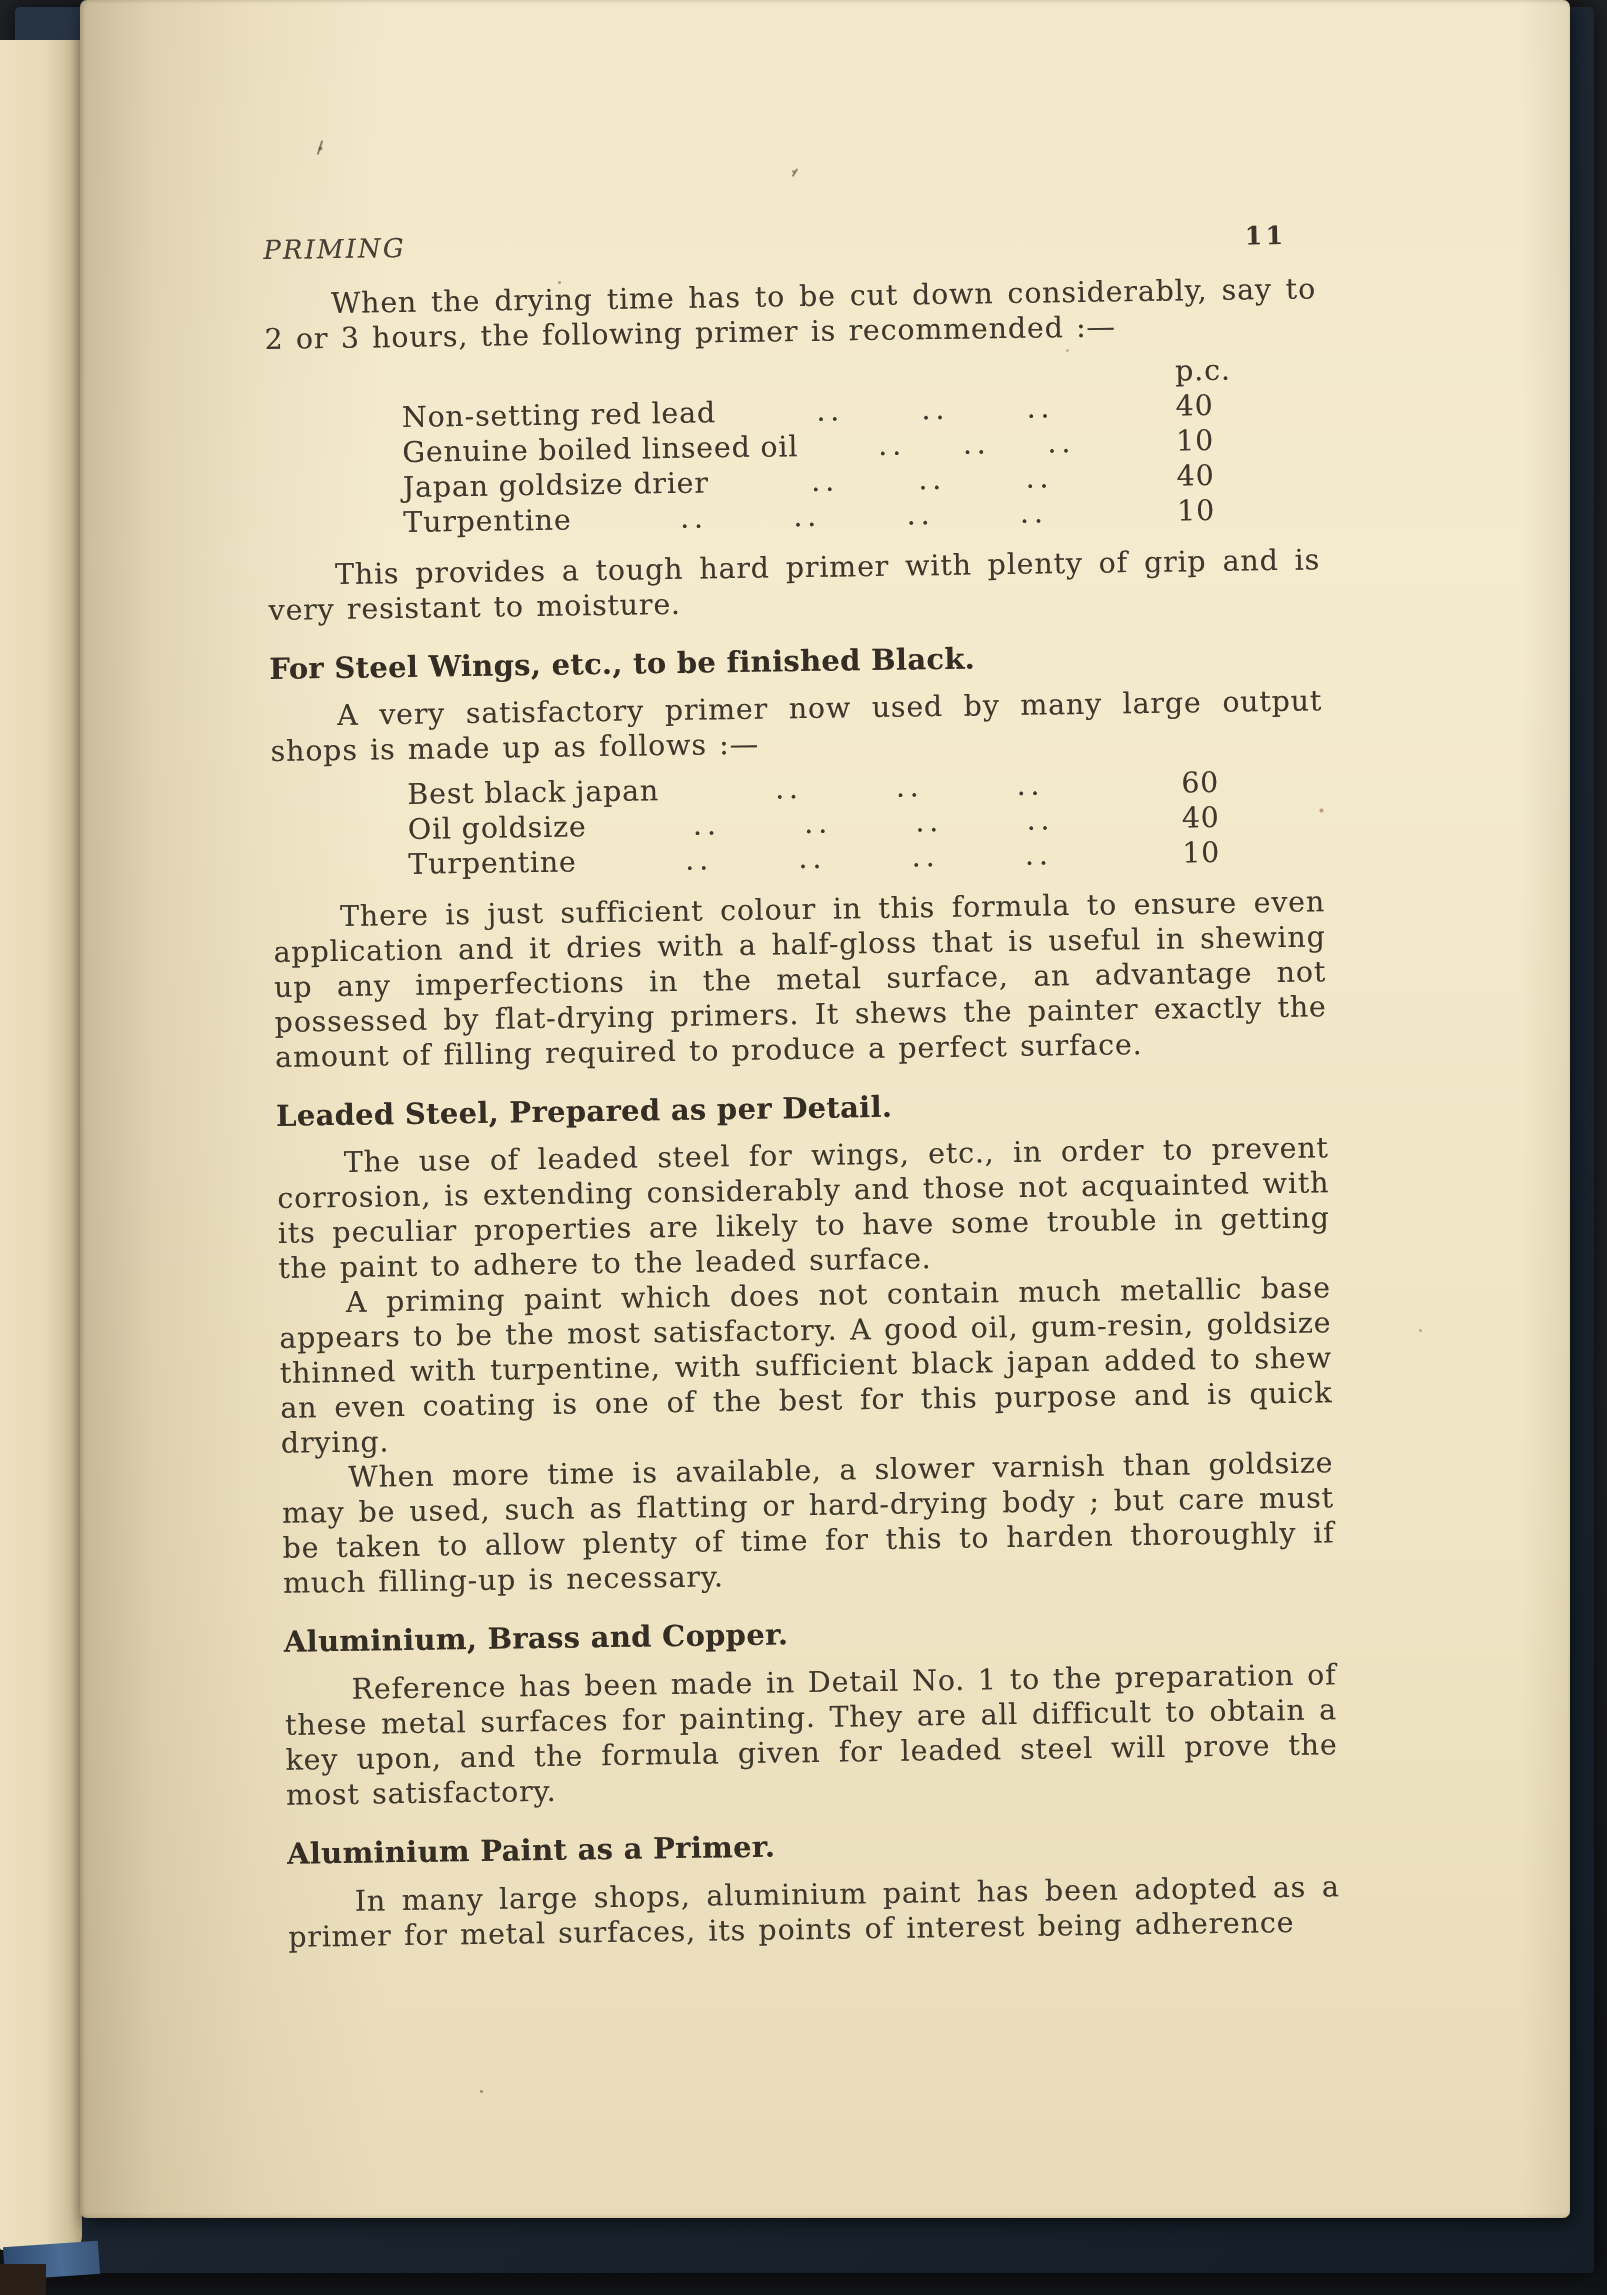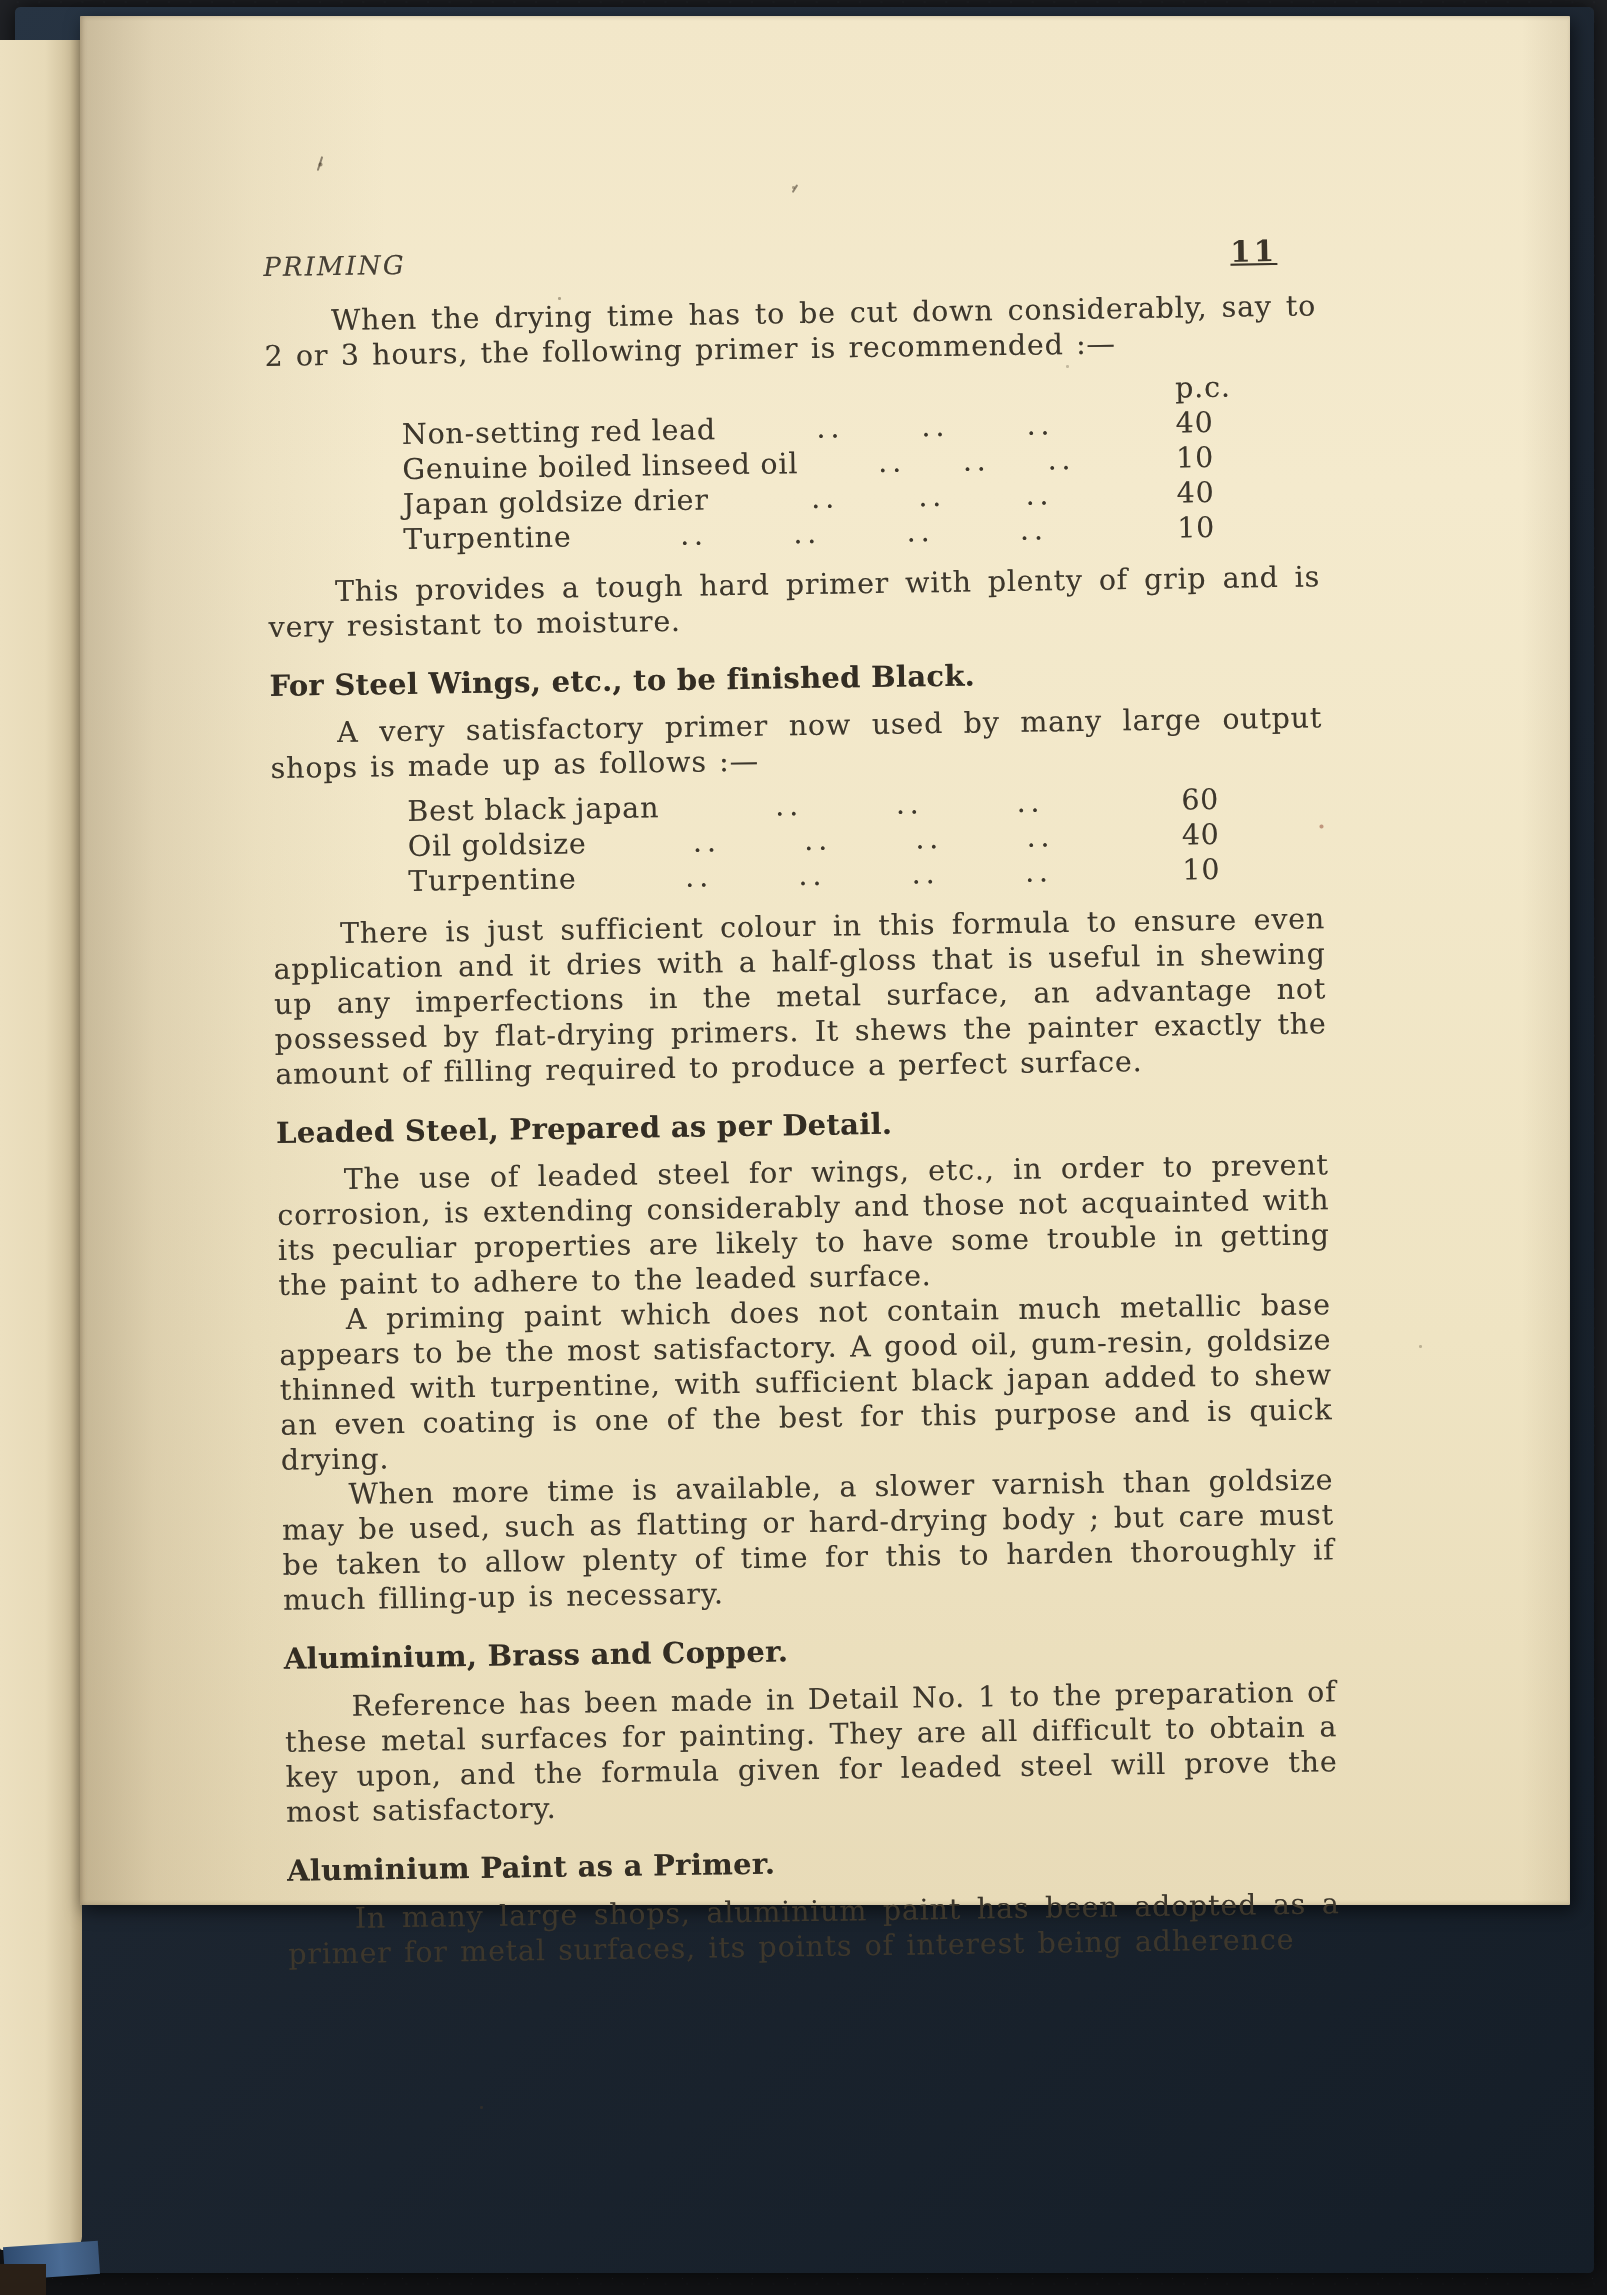--- a/index.html
+++ b/index.html
@@ -44,22 +44,22 @@
     position: absolute; left: 4.2px; top: 2244px; width: 95px; height: 33px;
     background: linear-gradient(90deg, #2e4a6e, #4a6b94 60%, #3a5577);
     transform: rotate(-4deg);
   }
   .corner-notch {
     position: absolute; left: 0; top: 2264px; width: 46px; height: 32px;
     background: #2a2017;
   }
   
   .page {
-    position: absolute; left: 80px; top: 16px; width: 1490px; height: 1889px;
-    border-radius: 1px;
+    position: absolute; left: 80px; top: 0; width: 1490px; height: 2218px;
+    border-radius: 7px;
     background:
       linear-gradient(90deg, rgba(110,88,55,.32) 0px, rgba(140,115,78,.18) 74px, rgba(170,148,105,.10) 174px, rgba(0,0,0,0) 306px),
       linear-gradient(270deg, rgba(120,100,65,.13) 0px, rgba(0,0,0,0) 48px),
       linear-gradient(180deg, #f2e7c9 0%, #f4eacd 25%, #efe4c3 70%, #e8dbb8 100%);
     box-shadow: 3.2px 5.3px 17px rgba(0,0,0,.55), inset 2.1px 0 5.3px rgba(80,60,35,.30);
   }
   .content {
     position: absolute; left: 183px; top: 233px; width: 1052px;
     transform: rotate(-0.85deg);
     transform-origin: 0 0;
@@ -70,23 +70,22 @@
     text-shadow: 0 0 0.5px rgba(61,55,44,.35);
   }
   .header-row {
     display: flex; justify-content: space-between; align-items: baseline;
     margin-bottom: 19px;
   }
   .running {
     font-style: italic; font-size: 26px; letter-spacing: 2.1px; color: #474136;
   }
   .pagenum {
-    font-size: 29px; letter-spacing: 3.2px; margin-right: 38px; color: #3b352a;
+    font-size: 25px; letter-spacing: 3.2px; margin-right: 29px; color: #3b352a;
     font-weight: bold;
-    text-decoration: underline;
   }
   .para {
     margin: 0;
     text-indent: 67px;
     text-align: justify;
     word-spacing: 2.6px;
   }
   .heading {
     margin: 24px 0 12.7px;
     font-size: 29px; line-height: 35px;

